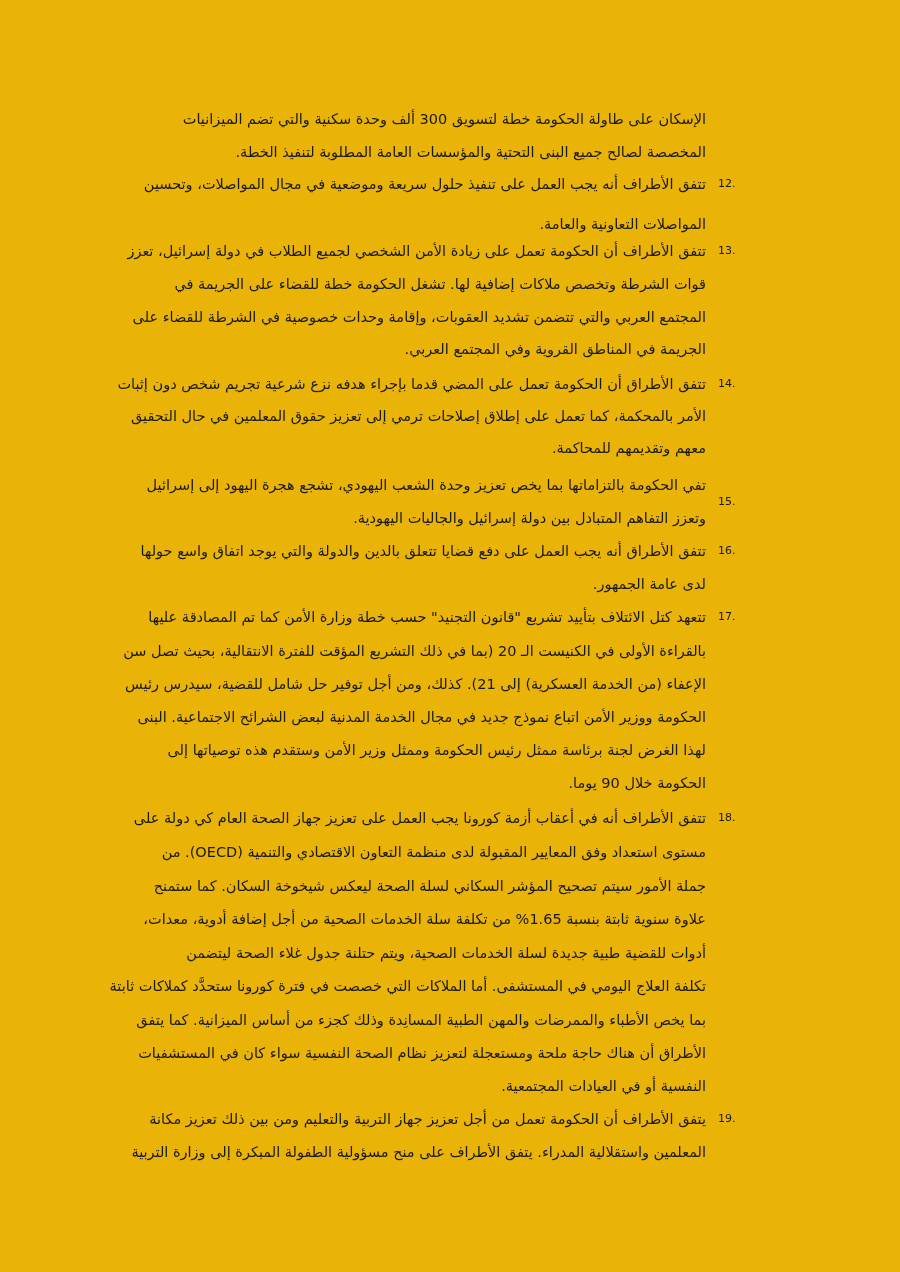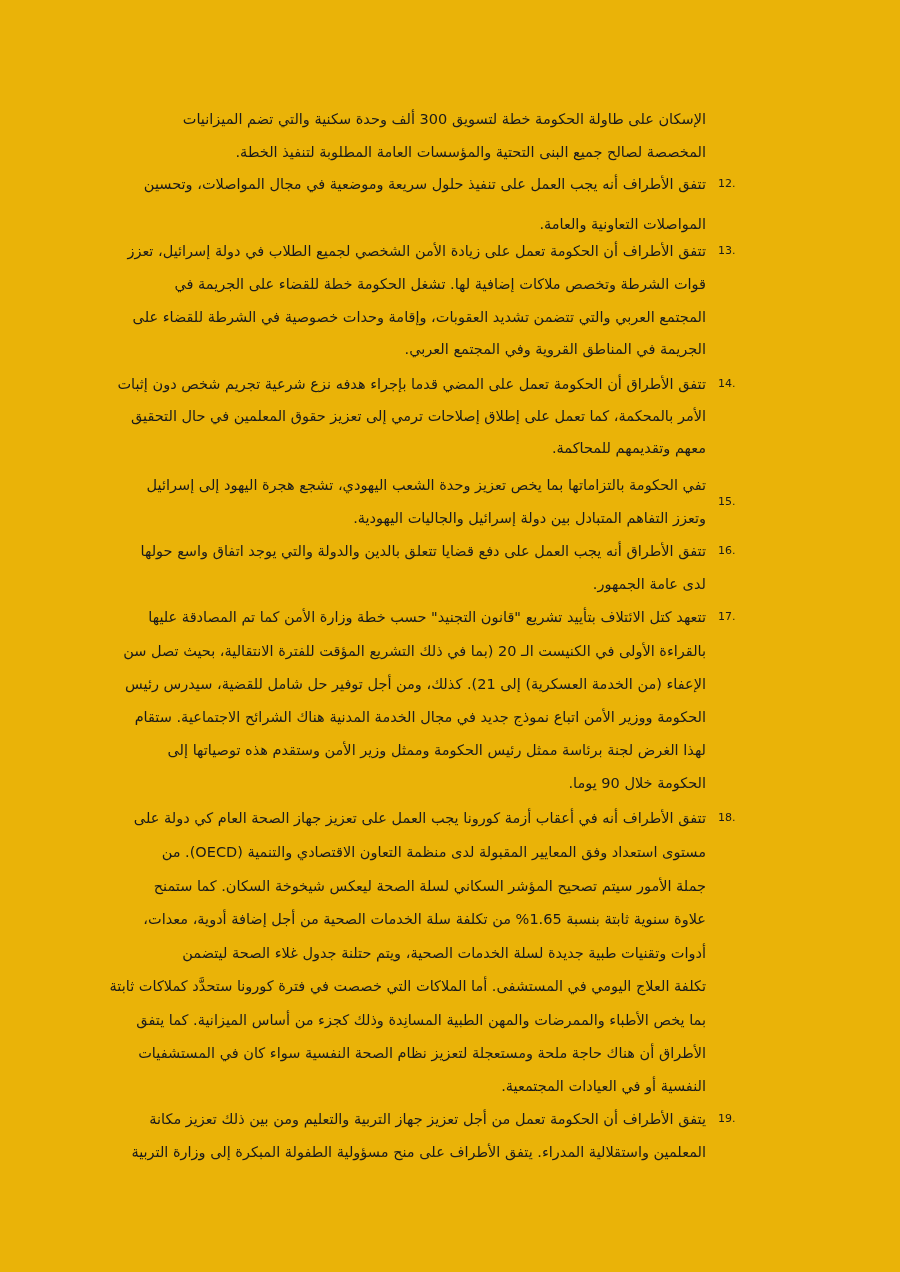--- a/index.html
+++ b/index.html
@@ -37,30 +37,30 @@
   <div class="line" style="top:475px; right:194px;">تفي الحكومة بالتزاماتها بما يخص تعزيز وحدة الشعب اليهودي، تشجع هجرة اليهود إلى إسرائيل</div>
 
   <div class="num" style="top:541px; left:718px;">16.</div>
   <div class="line" style="top:541px; right:194px;">تتفق الأطراق أنه يجب العمل على دفع قضايا تتعلق بالدين والدولة والتي يوجد اتفاق واسع حولها</div>
   <div class="line" style="top:574px; right:194px;">لدى عامة الجمهور.</div>
 
   <div class="num" style="top:607px; left:718px;">17.</div>
   <div class="line" style="top:607px; right:194px;">تتعهد كتل الائتلاف بتأييد تشريع "قانون التجنيد" حسب خطة وزارة الأمن كما تم المصادقة عليها</div>
   <div class="line" style="top:641px; right:194px;">بالقراءة الأولى في الكنيست الـ 20 (بما في ذلك التشريع المؤقت للفترة الانتقالية، بحيث تصل سن</div>
   <div class="line" style="top:674px; right:194px;">الإعفاء (من الخدمة العسكرية) إلى 21). كذلك، ومن أجل توفير حل شامل للقضية، سيدرس رئيس</div>
-  <div class="line" style="top:707px; right:194px;">الحكومة ووزير الأمن اتباع نموذج جديد في مجال الخدمة المدنية هناك الشرائح الاجتماعية. ستقام</div>
+  <div class="line" style="top:707px; right:194px;">الحكومة ووزير الأمن اتباع نموذج جديد في مجال الخدمة المدنية لبعض الشرائح الاجتماعية. البنى</div>
   <div class="line" style="top:740px; right:194px;">لهذا الغرض لجنة برئاسة ممثل رئيس الحكومة وممثل وزير الأمن وستقدم هذه توصياتها إلى</div>
   <div class="line" style="top:773px; right:194px;">الحكومة خلال 90 يوما.</div>
 
   <div class="num" style="top:808px; left:718px;">18.</div>
   <div class="line" style="top:808px; right:194px;">تتفق الأطراف أنه في أعقاب أزمة كورونا يجب العمل على تعزيز جهاز الصحة العام كي دولة على</div>
   <div class="line" style="top:842px; right:194px;">مستوى استعداد وفق المعايير المقبولة لدى منظمة التعاون الاقتصادي والتنمية (OECD). من</div>
   <div class="line" style="top:876px; right:194px;">جملة الأمور سيتم تصحيح المؤشر السكاني لسلة الصحة ليعكس شيخوخة السكان. كما ستمنح</div>
   <div class="line" style="top:909px; right:194px;">علاوة سنوية ثابتة بنسبة 1.65% من تكلفة سلة الخدمات الصحية من أجل إضافة أدوية، معدات،</div>
-  <div class="line" style="top:943px; right:194px;">أدوات وتقنيات طبية جديدة لسلة الخدمات الصحية، ويتم حتلنة جدول غلاء الصحة ليتضمن</div>
+  <div class="line" style="top:943px; right:194px;">أدوات للقضية طبية جديدة لسلة الخدمات الصحية، ويتم حتلنة جدول غلاء الصحة ليتضمن</div>
   <div class="line" style="top:976px; right:194px;">تكلفة العلاج اليومي في المستشفى. أما الملاكات التي خصصت في فترة كورونا ستحدَّد كملاكات ثابتة</div>
   <div class="line" style="top:1010px; right:194px;">بما يخص الأطباء والممرضات والمهن الطبية المسانِدة وذلك كجزء من أساس الميزانية. كما يتفق</div>
   <div class="line" style="top:1043px; right:194px;">الأطراق أن هناك حاجة ملحة ومستعجلة لتعزيز نظام الصحة النفسية سواء كان في المستشفيات</div>
   <div class="line" style="top:1076px; right:194px;">النفسية أو في العيادات المجتمعية.</div>
 
   <div class="num" style="top:1109px; left:718px;">19.</div>
   <div class="line" style="top:1109px; right:194px;">يتفق الأطراف أن الحكومة تعمل من أجل تعزيز جهاز التربية والتعليم ومن بين ذلك تعزيز مكانة</div>
   <div class="line" style="top:1142px; right:194px;">المعلمين واستقلالية المدراء. يتفق الأطراف على منح مسؤولية الطفولة المبكرة إلى وزارة التربية</div>
 
 </div>

